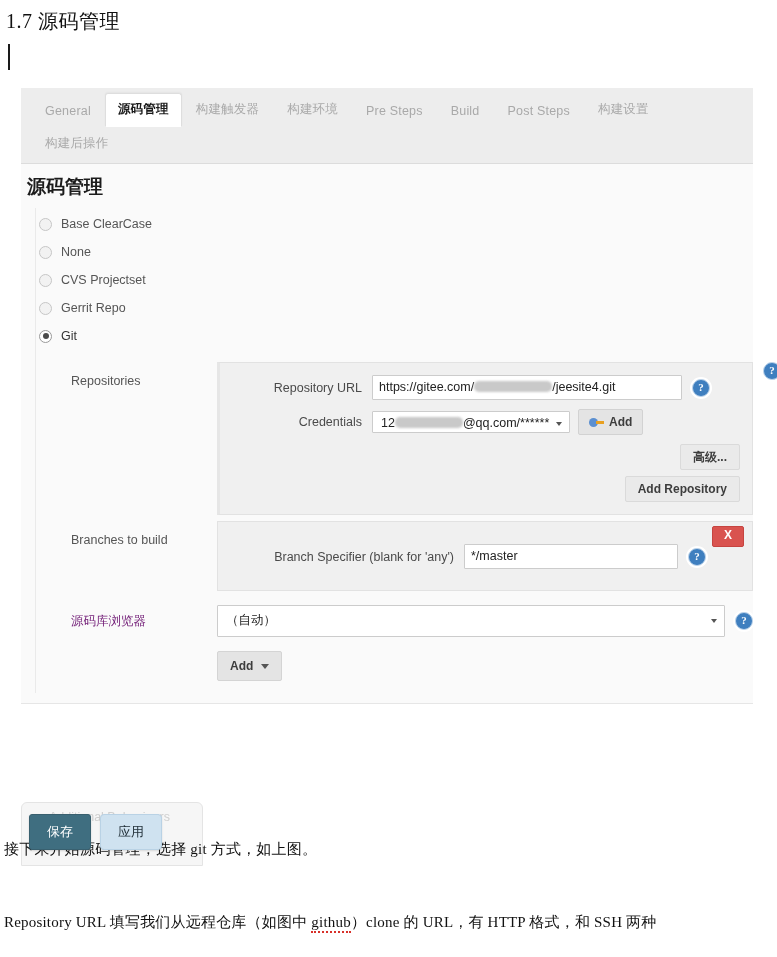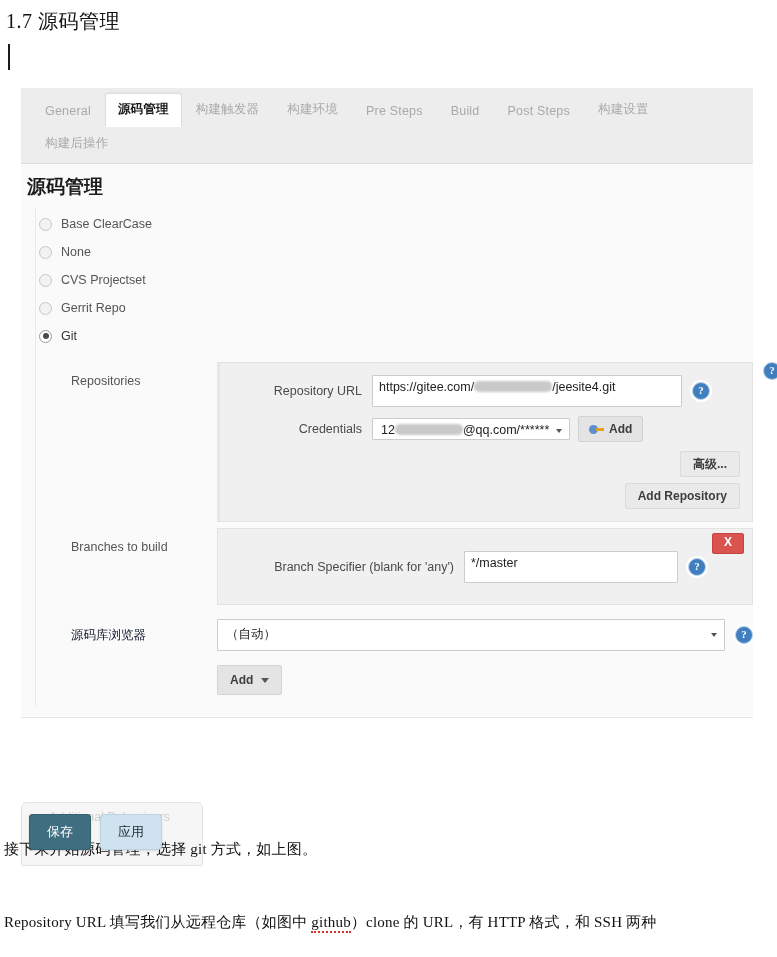--- a/index.html
+++ b/index.html
@@ -189,21 +189,21 @@
     text-align: right;
     padding-right: 10px;
     white-space: nowrap;
   }
   .repo-sub-label { width: 130px; flex: 0 0 130px; }
   .branch-sub-label { width: 224px; flex: 0 0 224px; }
 
   .txtinput {
     background: #ffffff;
     border: 1px solid #ccc;
-    height: 32px;
+    height: 25px;
     line-height: 22px;
     font-size: 12.5px;
     color: #222;
     padding: 0 6px;
     box-sizing: border-box;
     border-radius: 1px;
     white-space: nowrap;
     overflow: hidden;
   }
   .url-input { width: 310px; }
@@ -338,21 +338,21 @@
   .browser-row {
     display: flex;
     align-items: center;
     margin: 14px 0 0 28px;
     position: relative;
   }
   .browser-name {
     width: 168px;
     flex: 0 0 168px;
     font-size: 12.5px;
-    color: #0f172a;
+    color: #701a75;
     padding-left: 22px;
     box-sizing: border-box;
   }
   .browser-field { flex: 1 1 auto; }
 
   
   .add-row {
     display: flex;
     align-items: center;
     margin: 14px 0 0 218px;

